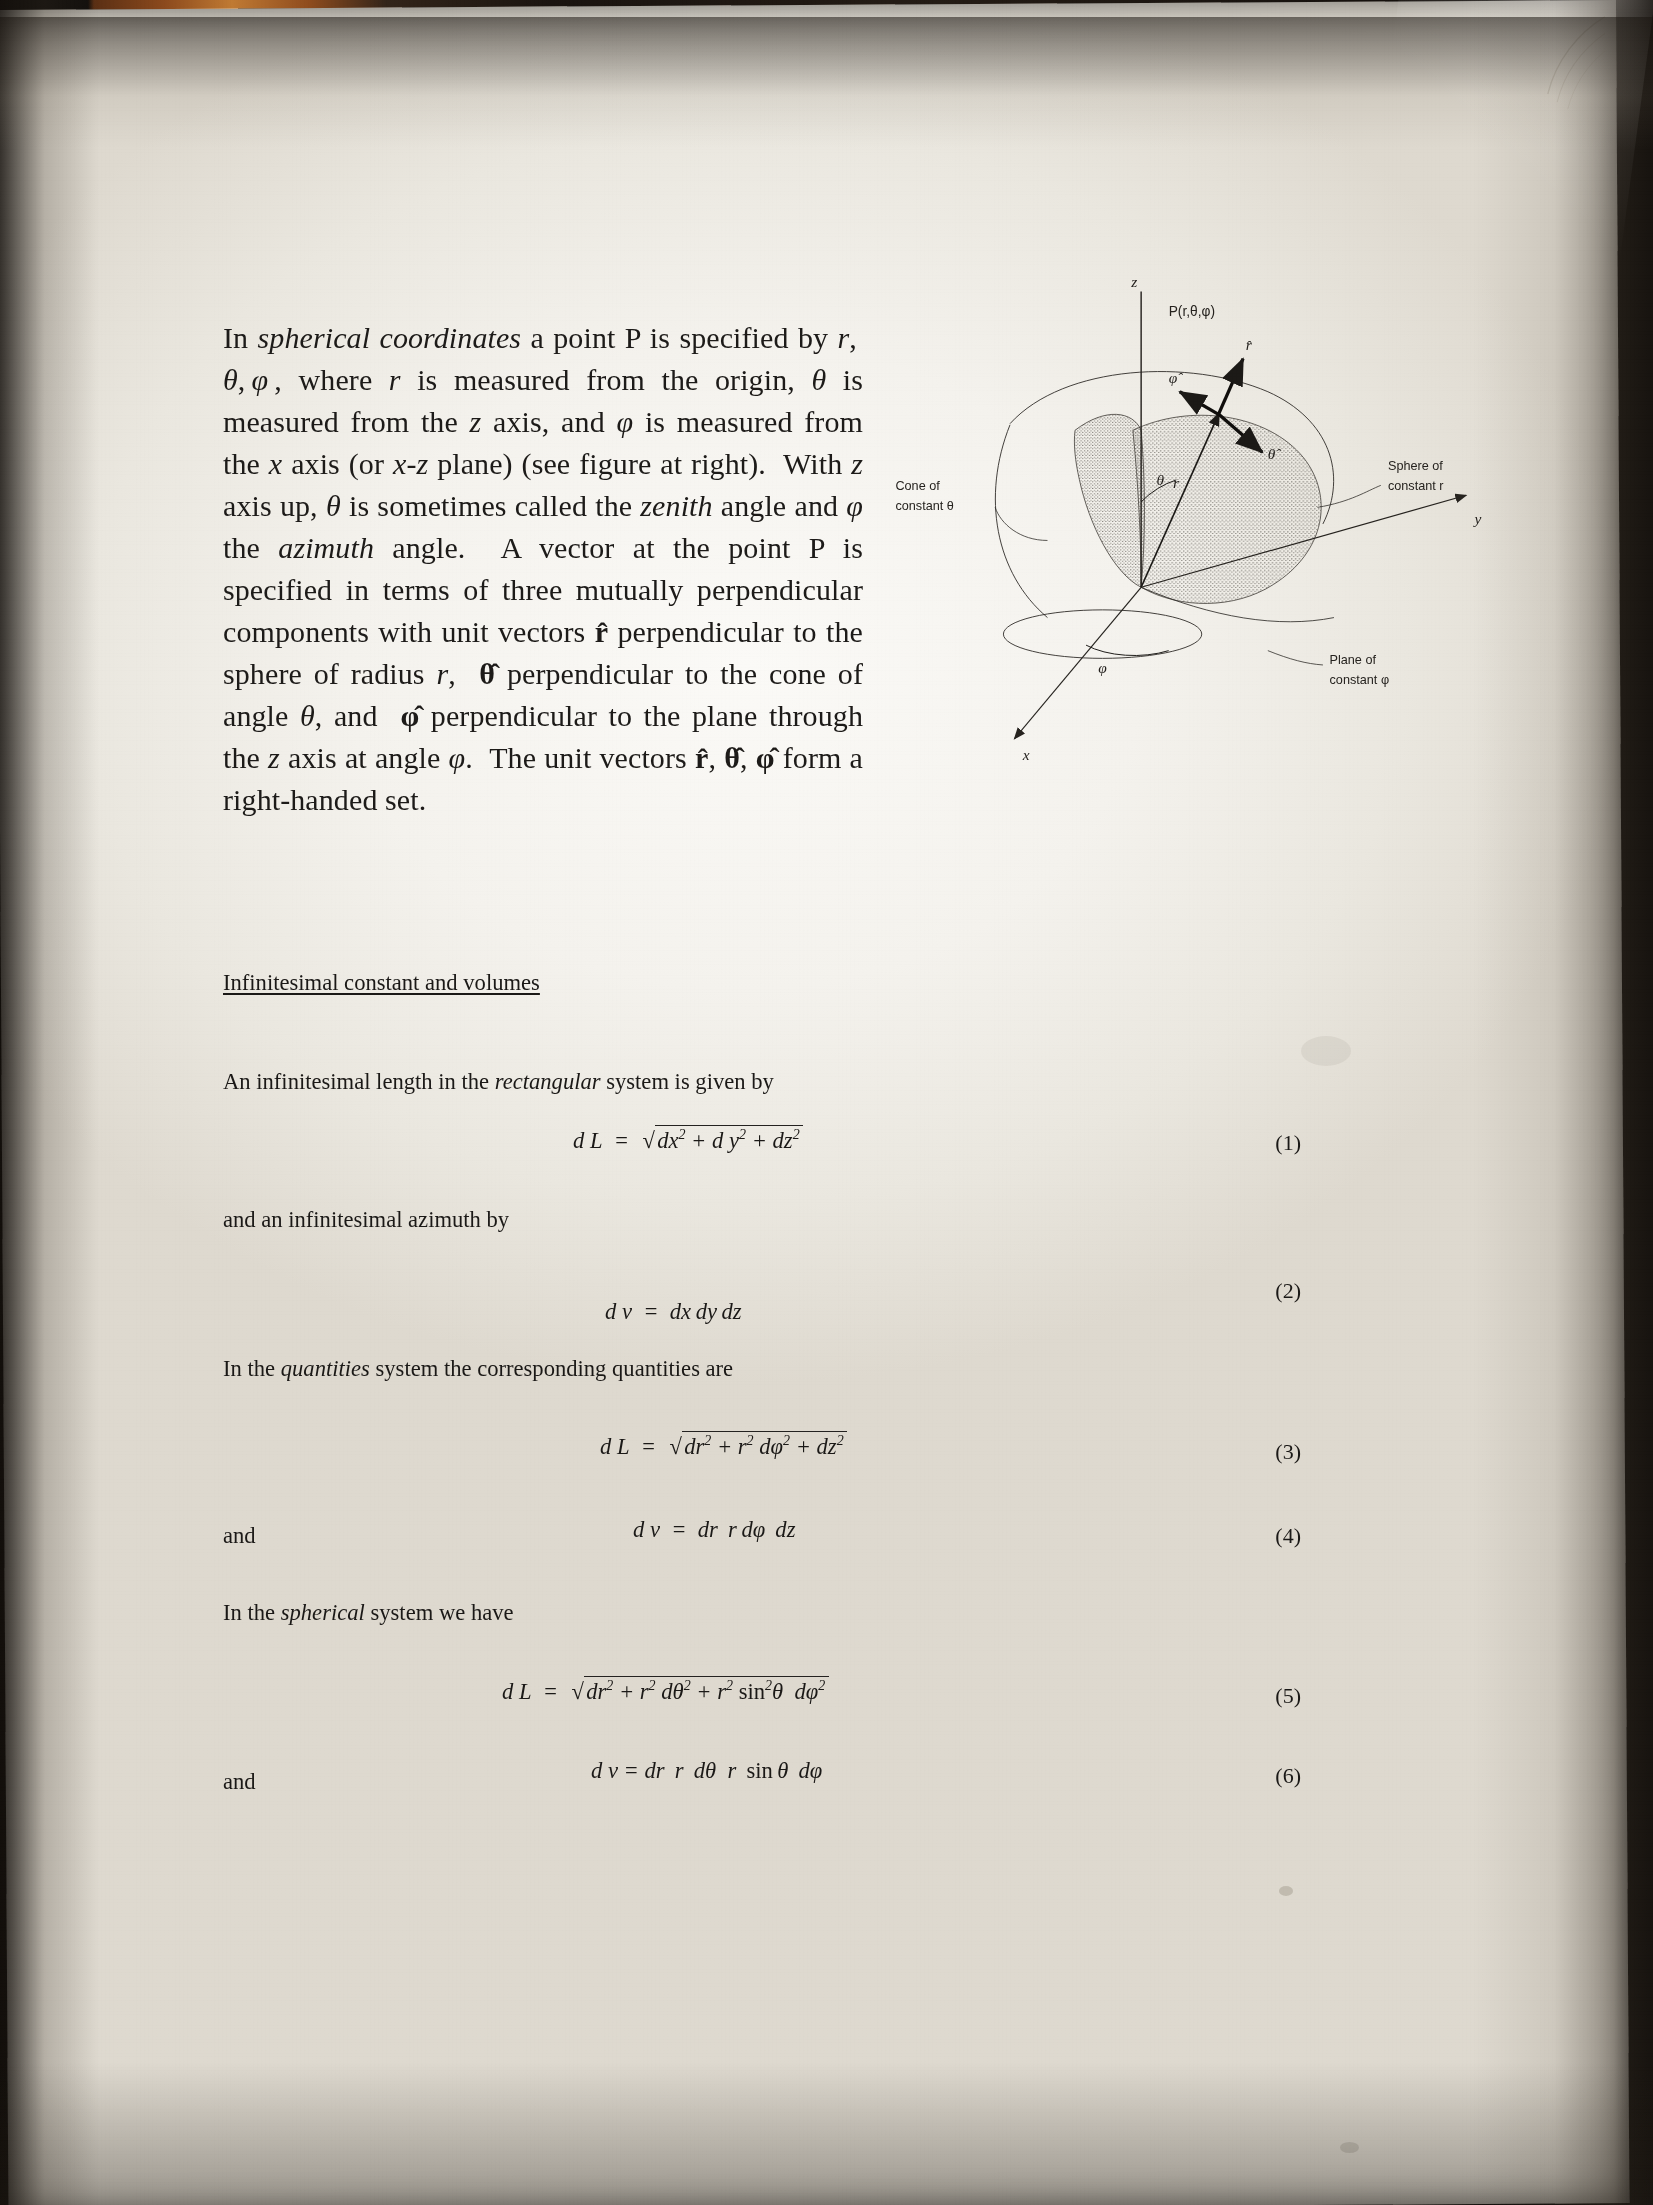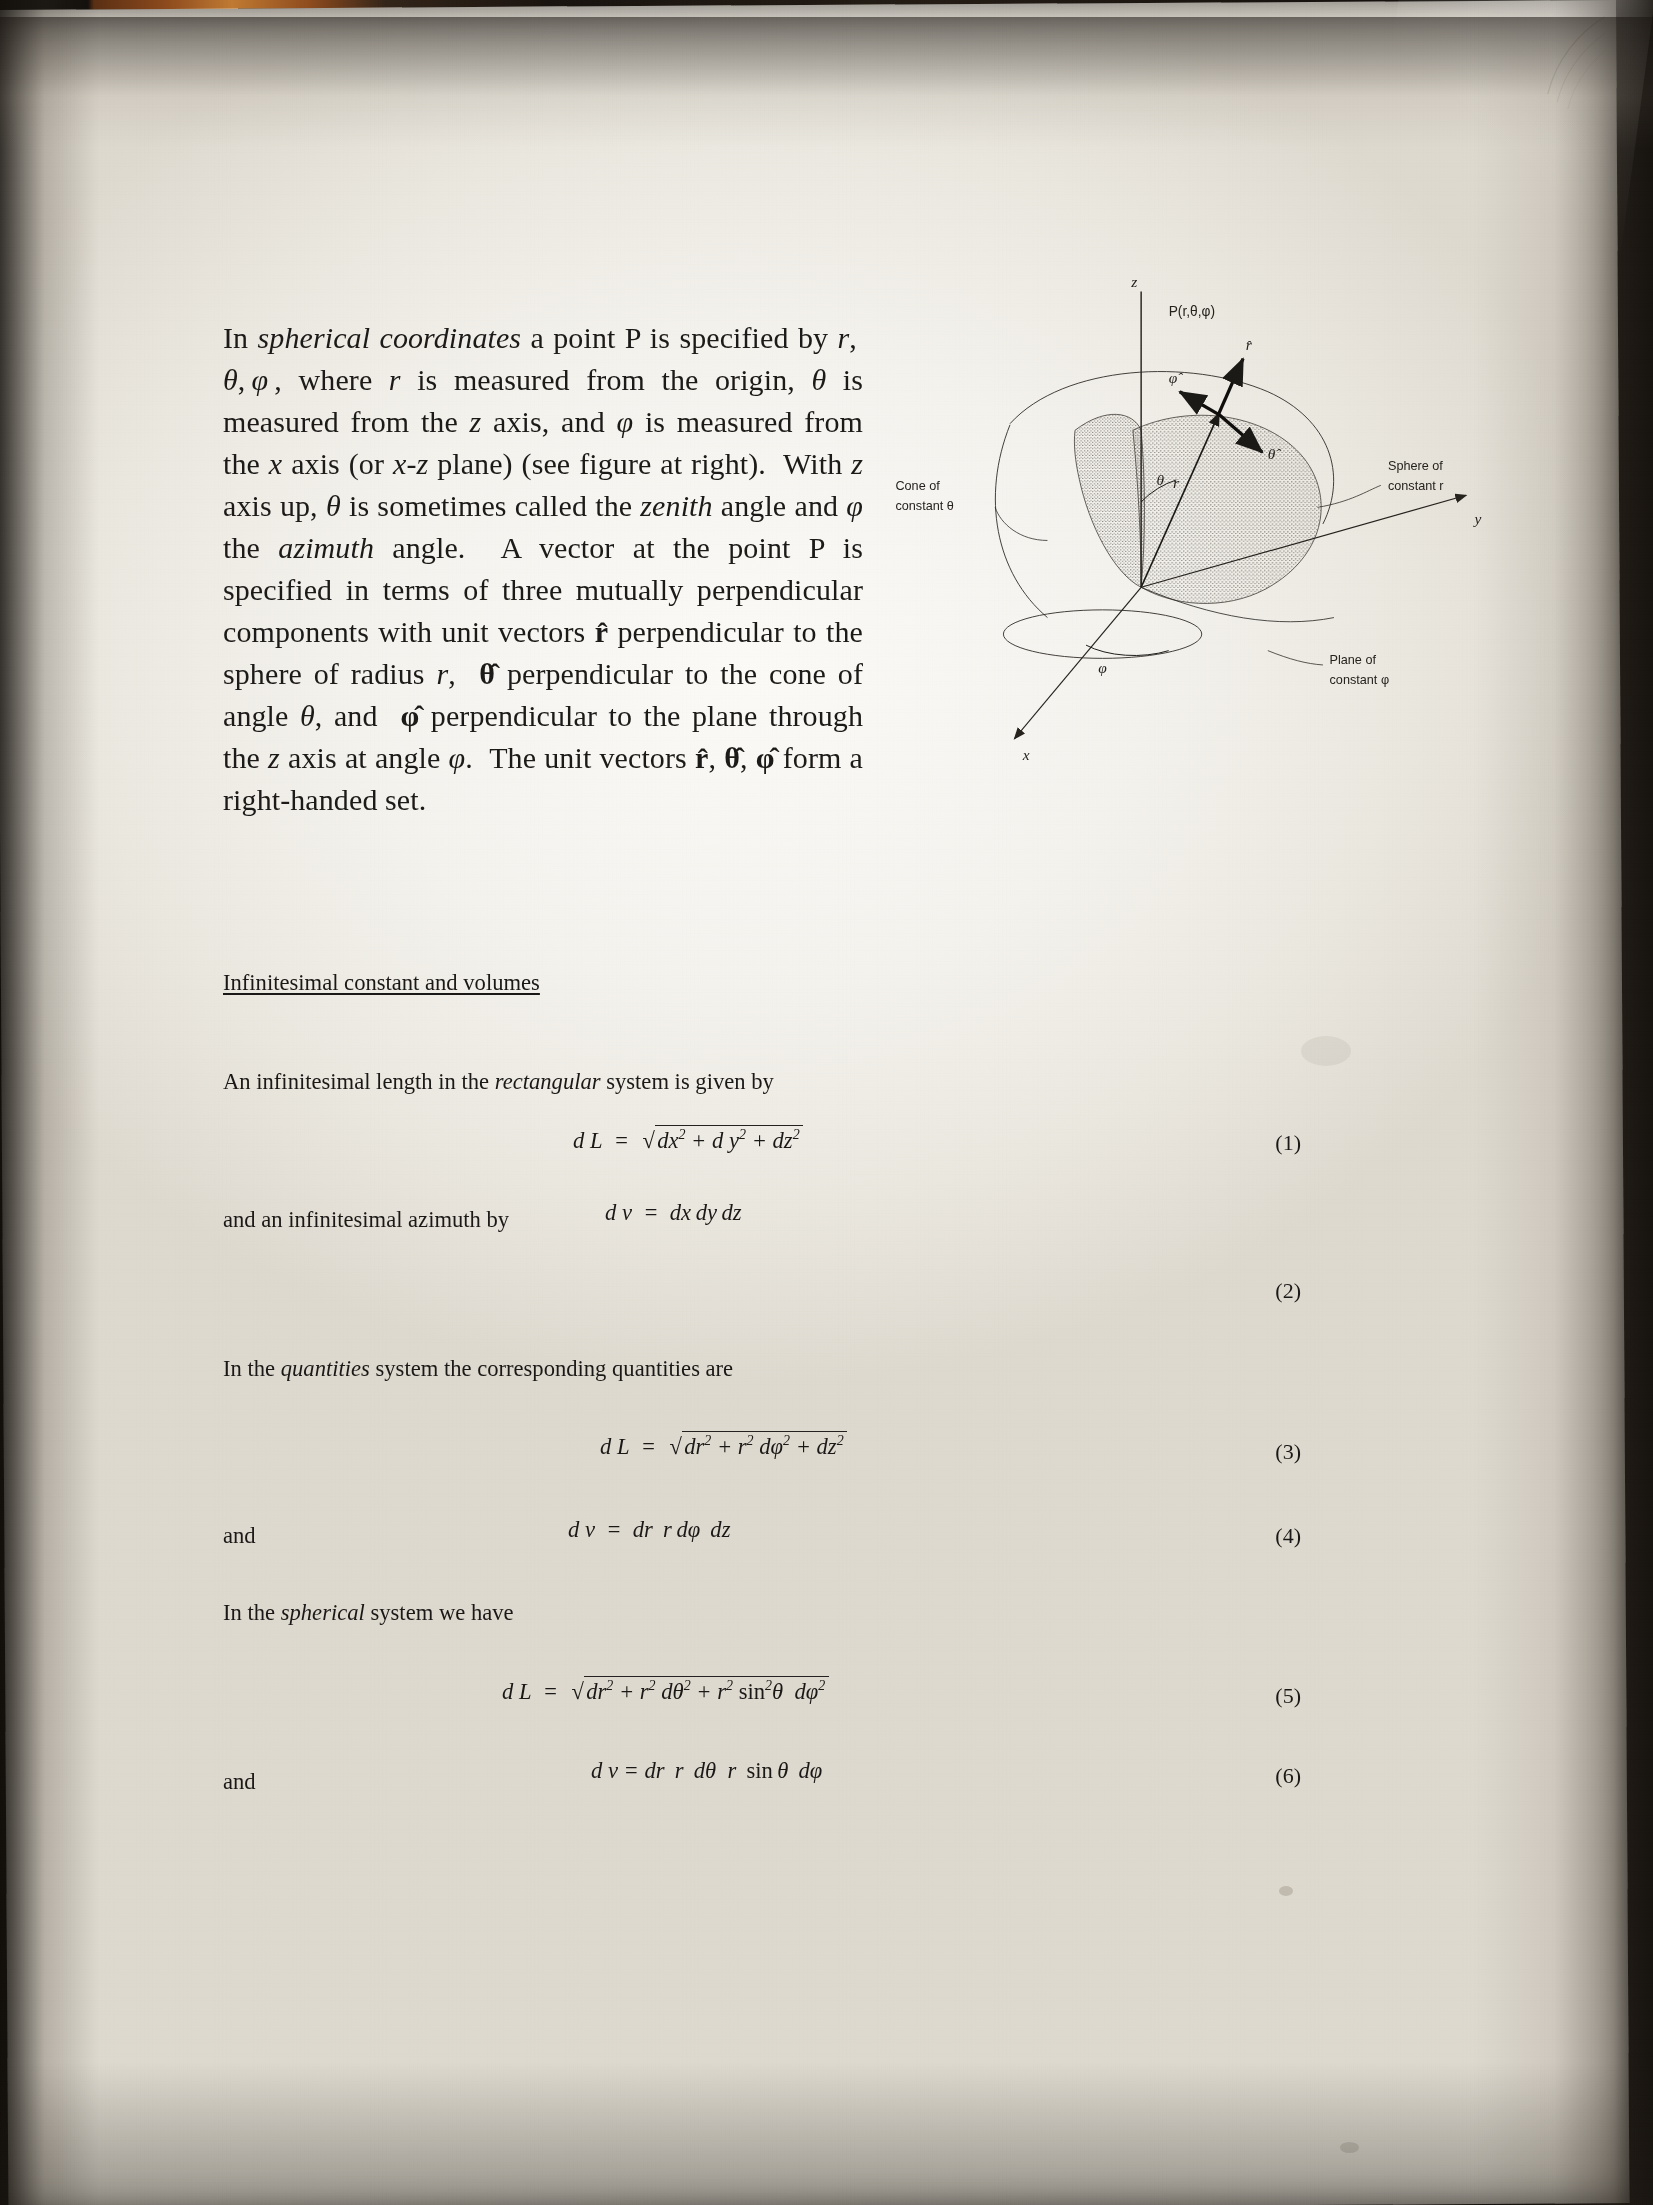--- a/index.html
+++ b/index.html
@@ -346,37 +346,37 @@
     <div class="eq" style="left:573px; top:1125px;text-align:center;">
       d L&nbsp; =&nbsp;
       <span class="sq"><span class="sqrt-sign">√</span><span class="radicand">dx<sup>2</sup> + d y<sup>2</sup> + dz<sup>2</sup></span></span>
     </div>
     <div class="eqnum" style="top:1130px;">(1)</div>
 
     <div class="para" style="top:1207px;">
       and an infinitesimal azimuth by
     </div>
 
-    <div class="eq" style="left:605px; top:1200px;">
+    <div class="eq" style="left:605px; top:1299px;">
       d v&nbsp; =&nbsp; dx dy dz
     </div>
     <div class="eqnum" style="top:1278px;">(2)</div>
 
     <div class="para" style="top:1356px;">
       In the <i>quantities</i> system the corresponding quantities are
     </div>
 
     <div class="eq" style="left:600px; top:1431px;">
       d L&nbsp; =&nbsp;
       <span class="sq"><span class="sqrt-sign">√</span><span class="radicand">dr<sup>2</sup> + r<sup>2</sup> dφ<sup>2</sup> + dz<sup>2</sup></span></span>
     </div>
     <div class="eqnum" style="top:1439px;">(3)</div>
 
     <div class="lbl-and" style="top:1523px;">and</div>
-    <div class="eq" style="left:568px; top:1517px;">
+    <div class="eq" style="left:633px; top:1517px;">
       d v&nbsp; =&nbsp; dr  r dφ  dz
     </div>
     <div class="eqnum" style="top:1523px;">(4)</div>
 
     <div class="para" style="top:1600px;">
       In the <i>spherical</i> system we have
     </div>
 
     <div class="eq" style="left:502px; top:1676px;">
       d L&nbsp; =&nbsp;

